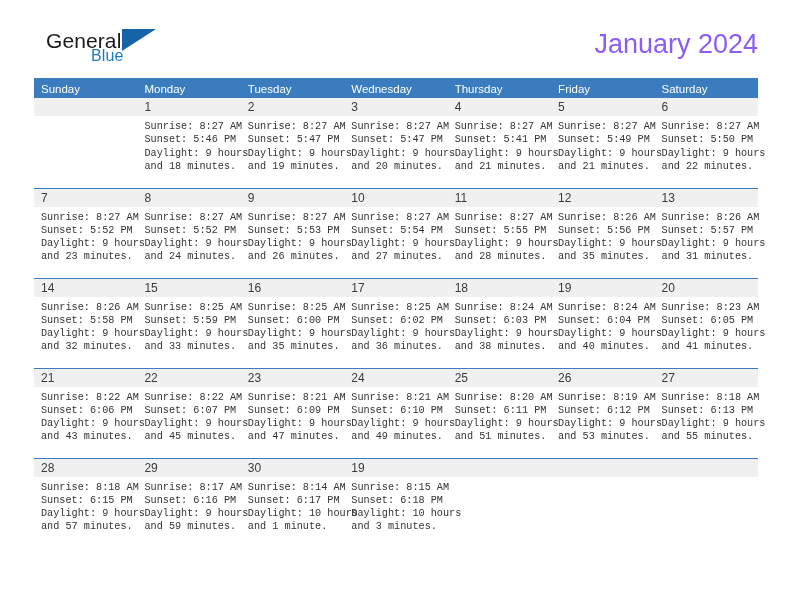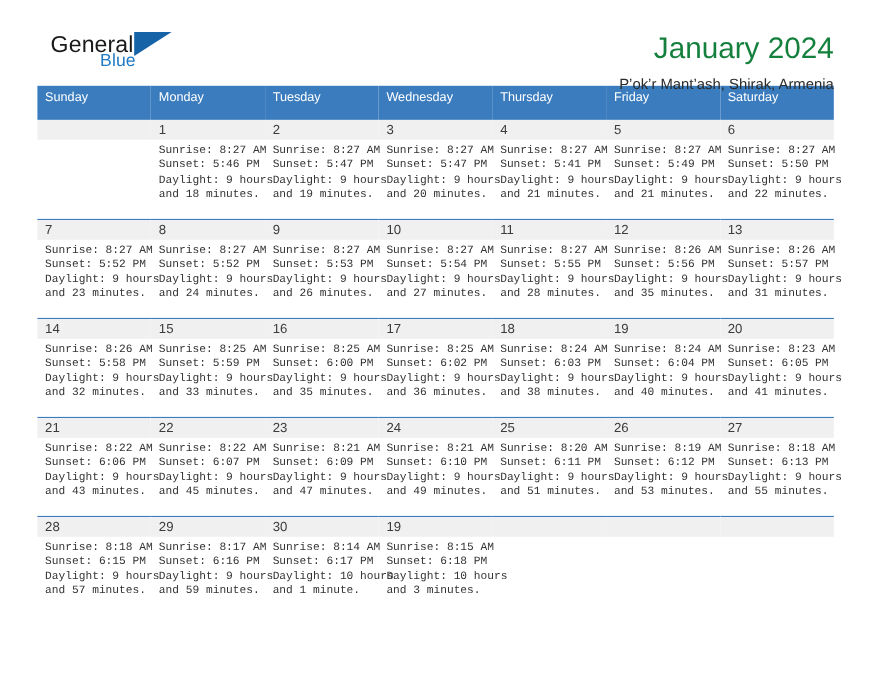--- a/index.html
+++ b/index.html
@@ -63,21 +63,21 @@
     height: 0;
     border-left: 34px solid #1663a8;
     border-bottom: 22px solid transparent;
   }
   .title-block {
     text-align: right;
     padding-top: 2px;
   }
   .cal-title {
     font-size: 27px;
-    color: #15803d;
+    color: #8b5cf6;
     line-height: 1.1;
     white-space: nowrap;
   }
   .cal-subtitle {
     font-size: 13.5px;
     color: #2b2b2b;
     margin-top: 9px;
     white-space: nowrap;
   }
 
@@ -90,21 +90,21 @@
     width: 724px;
     border-collapse: collapse;
     table-layout: fixed;
   }
   table.calendar th {
     background: #3a7cbe;
     color: #ffffff;
     font-weight: normal;
     font-size: 11.5px;
     text-align: left;
-    padding: 5px 0 14px 7px;
+    padding: 5px 0 3px 7px;
     height: 19px;
     box-sizing: border-box;
   }
   table.calendar td {
     vertical-align: top;
     padding: 0;
     width: 103.4px;
     height: 90px;
     box-sizing: border-box;
     border-top: 1px solid #3a7cbe;
@@ -145,21 +145,20 @@
 <div class="page">
 
   <div class="header">
     <div class="brand">
       <span class="brand-general">General</span>
       <span class="brand-triangle"></span>
       <span class="brand-blue">Blue</span>
     </div>
     <div class="title-block">
       <div class="cal-title">January 2024</div>
-      <div class="cal-subtitle">P’ok’r Mant’ash, Shirak, Armenia</div>
     </div>
   </div>
 
   <div class="cal-wrap">
     <table class="calendar">
       <thead>
         <tr>
           <th>Sunday</th>
           <th>Monday</th>
           <th>Tuesday</th>

